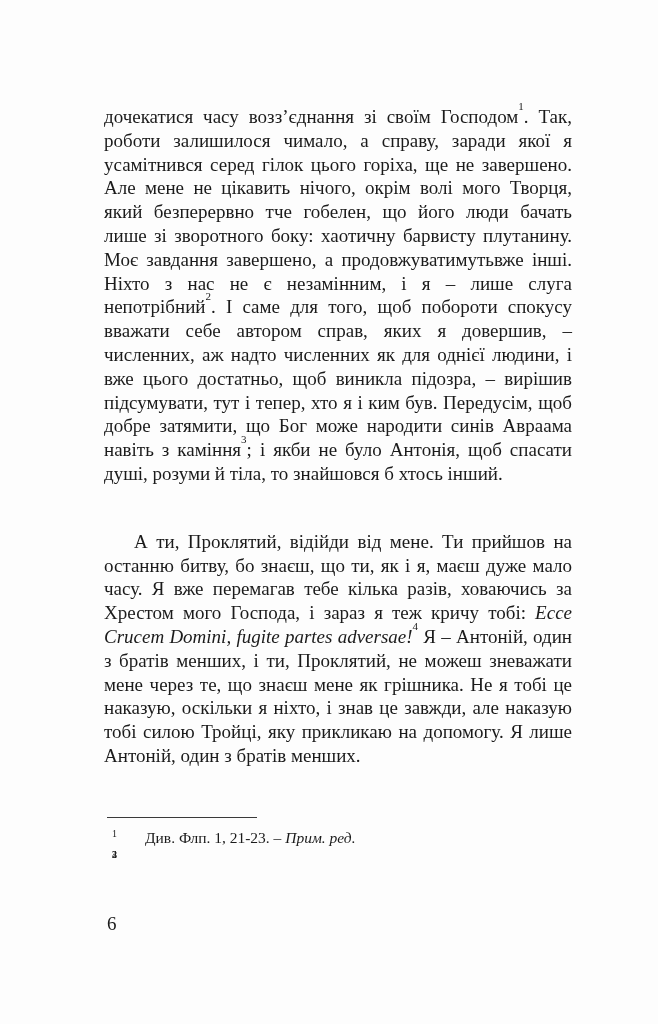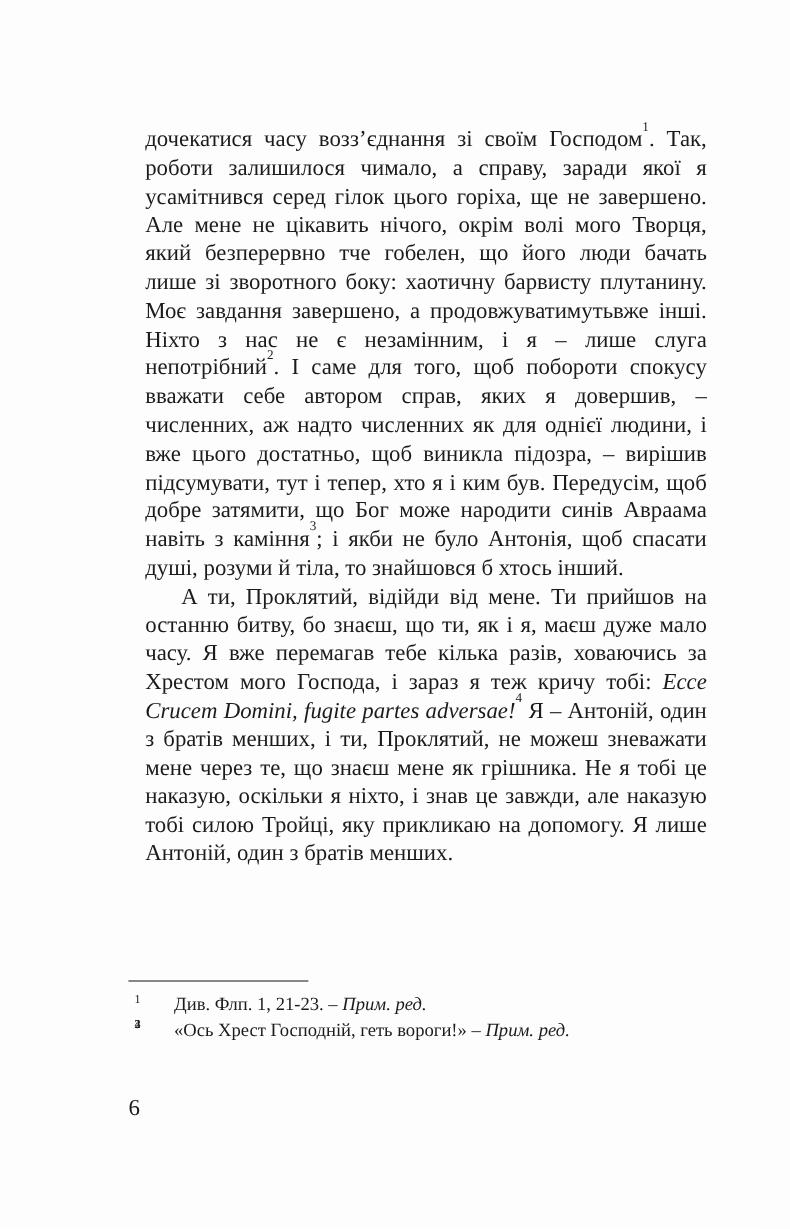--- a/index.html
+++ b/index.html
@@ -11,33 +11,34 @@
       position: relative;
       width: 658px;
       height: 1024px;
       background: #fdfdfd;
       font-family: "Liberation Serif", "DejaVu Serif", serif;
       color: #1b1b1b;
       overflow: hidden;
     }
     .text-block {
       position: absolute;
-      left: 121px;
+      left: 104px;
       top: 105px;
       width: 468px;
       font-size: 19px;
       line-height: 23.8px;
       text-align: justify;
     }
     .text-block p {
       margin: 0;
       padding: 0;
     }
     .text-block p.indent {
       text-indent: 30px;
+      margin-top: 44px;
     }
     .fnref {
       font-size: 11px;
       line-height: 0;
       position: relative;
       top: -6px;
       letter-spacing: 0;
     }
     .footer-area {
       position: absolute;
@@ -81,17 +82,17 @@
   <div class="text-block" id="body">
       <p class=""><span>дочекатися часу возз’єднання зі своїм Господом</span><sup class="fnref">1</sup><span>. Так, роботи залишилося чимало, а справу, заради якої я усамітнився серед гілок цього горіха, ще не завершено. Але мене не цікавить нічого, окрім волі мого Творця, який безперервно тче гобелен, що його люди бачать лише зі зворотного боку: хаотичну барвисту плутанину. Моє завдання завершено, а продовжуватимутьвже інші. Ніхто з нас не є незамінним, і я – лише слуга непотрібний</span><sup class="fnref">2</sup><span>. І саме для того, щоб побороти спокусу вважати себе автором справ, яких я довершив, – численних, аж надто численних як для однієї людини, і вже цього достатньо, щоб виникла підозра, – вирішив підсумувати, тут і тепер, хто я і ким був. Передусім, щоб добре затямити, що Бог може народити синів Авраама навіть з каміння</span><sup class="fnref">3</sup><span>; і якби не було Антонія, щоб спасати душі, розуми й тіла, то знайшовся б хтось інший.</span></p>
       <p class="indent"><span>А ти, Проклятий, відійди від мене. Ти прийшов на останню битву, бо знаєш, що ти, як і я, маєш дуже мало часу. Я вже перемагав тебе кілька разів, ховаючись за Хрестом мого Господа, і зараз я теж кричу тобі: </span><i>Ecce Crucem Domini, fugite partes adversae!</i><sup class="fnref">4</sup><span> Я – Антоній, один з братів менших, і ти, Проклятий, не можеш зневажати мене через те, що знаєш мене як грішника. Не я тобі це наказую, оскільки я ніхто, і знав це завжди, але наказую тобі силою Тройці, яку прикликаю на допомогу. Я лише Антоній, один з братів менших.</span></p>
     </div>
   <div class="footer-area">
     <div class="footnote-rule"></div>
     <div id="footnotes">
         <div class="footnote"><span class="fn-marker">1</span><span><span>Див. Флп. 1, 21-23. – </span><i>Прим. ред.</i></span></div>
         <div class="footnote"><span class="fn-marker">2</span></div>
         <div class="footnote"><span class="fn-marker">3</span></div>
-        <div class="footnote"><span class="fn-marker">4</span><span><span>«Ось Хрест Господній, геть вороги!» – </span><i>Прим. ред.</i></span></div>
+        <div class="footnote"><span class="fn-marker">4</span></div>
       </div>
   </div>
   <div class="page-number">6</div>
 </div>
 
 </body></html>

